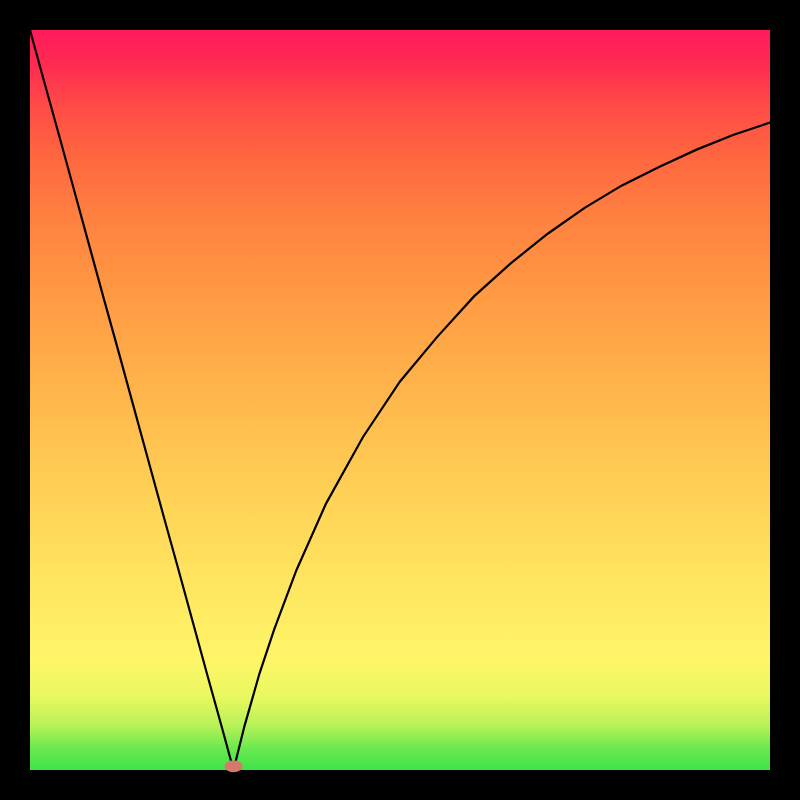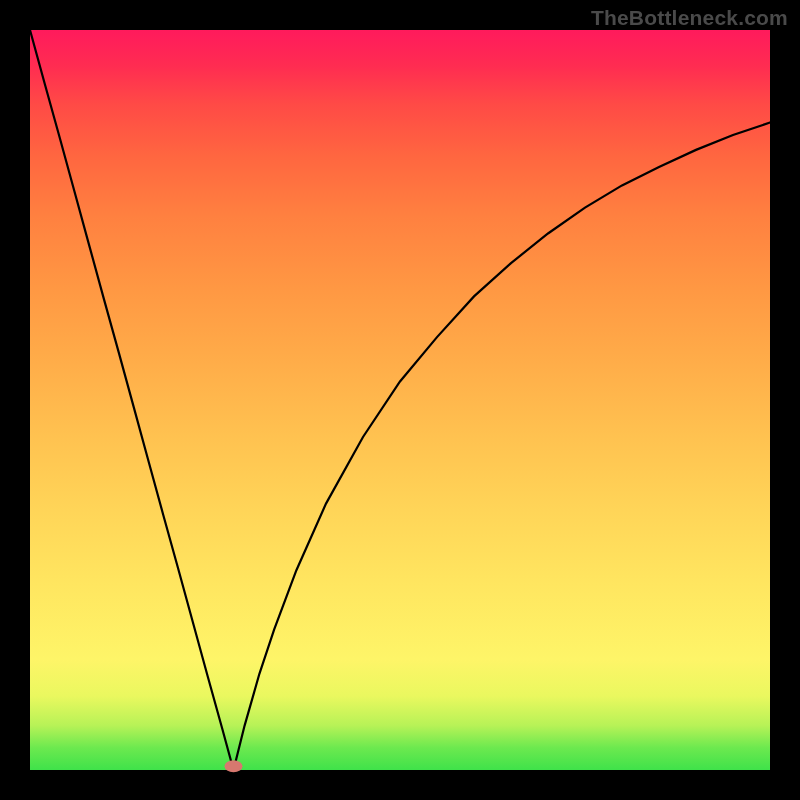--- a/index.html
+++ b/index.html
@@ -68,14 +68,13 @@
 <body>
 
 <div class="frame">
   <div class="plot-area">
     <svg class="curve" viewBox="0 0 740 740" preserveAspectRatio="none">
       <path id="left-path" fill="none" stroke="#000" stroke-width="2.2" stroke-linecap="round" d="M0.00 0.00 L14.80 54.02 L29.60 107.30 L44.40 161.32 L59.20 215.34 L74.00 269.36 L88.80 322.64 L103.60 376.66 L118.40 430.68 L133.20 484.70 L148.00 537.98 L162.80 592.00 L177.60 646.02 L192.40 699.30 L203.50 740.00"></path>
       <path id="right-path" fill="none" stroke="#000" stroke-width="2.2" stroke-linecap="round" d="M203.50 740.00 L214.60 695.60 L229.40 643.80 L244.20 599.40 L266.40 540.20 L296.00 473.60 L333.00 407.00 L370.00 351.50 L407.00 307.10 L444.00 266.40 L481.00 233.10 L518.00 203.50 L555.00 177.60 L592.00 155.40 L629.00 136.90 L666.00 119.88 L703.00 105.08 L740.00 92.50"></path>
       <ellipse id="min-marker" class="marker" rx="9" ry="6" cx="203.50" cy="736.30"></ellipse>
     </svg>
   </div>
-  <div class="watermark">TheBottleneck.com</div>
 </div>
 
 </body></html>

